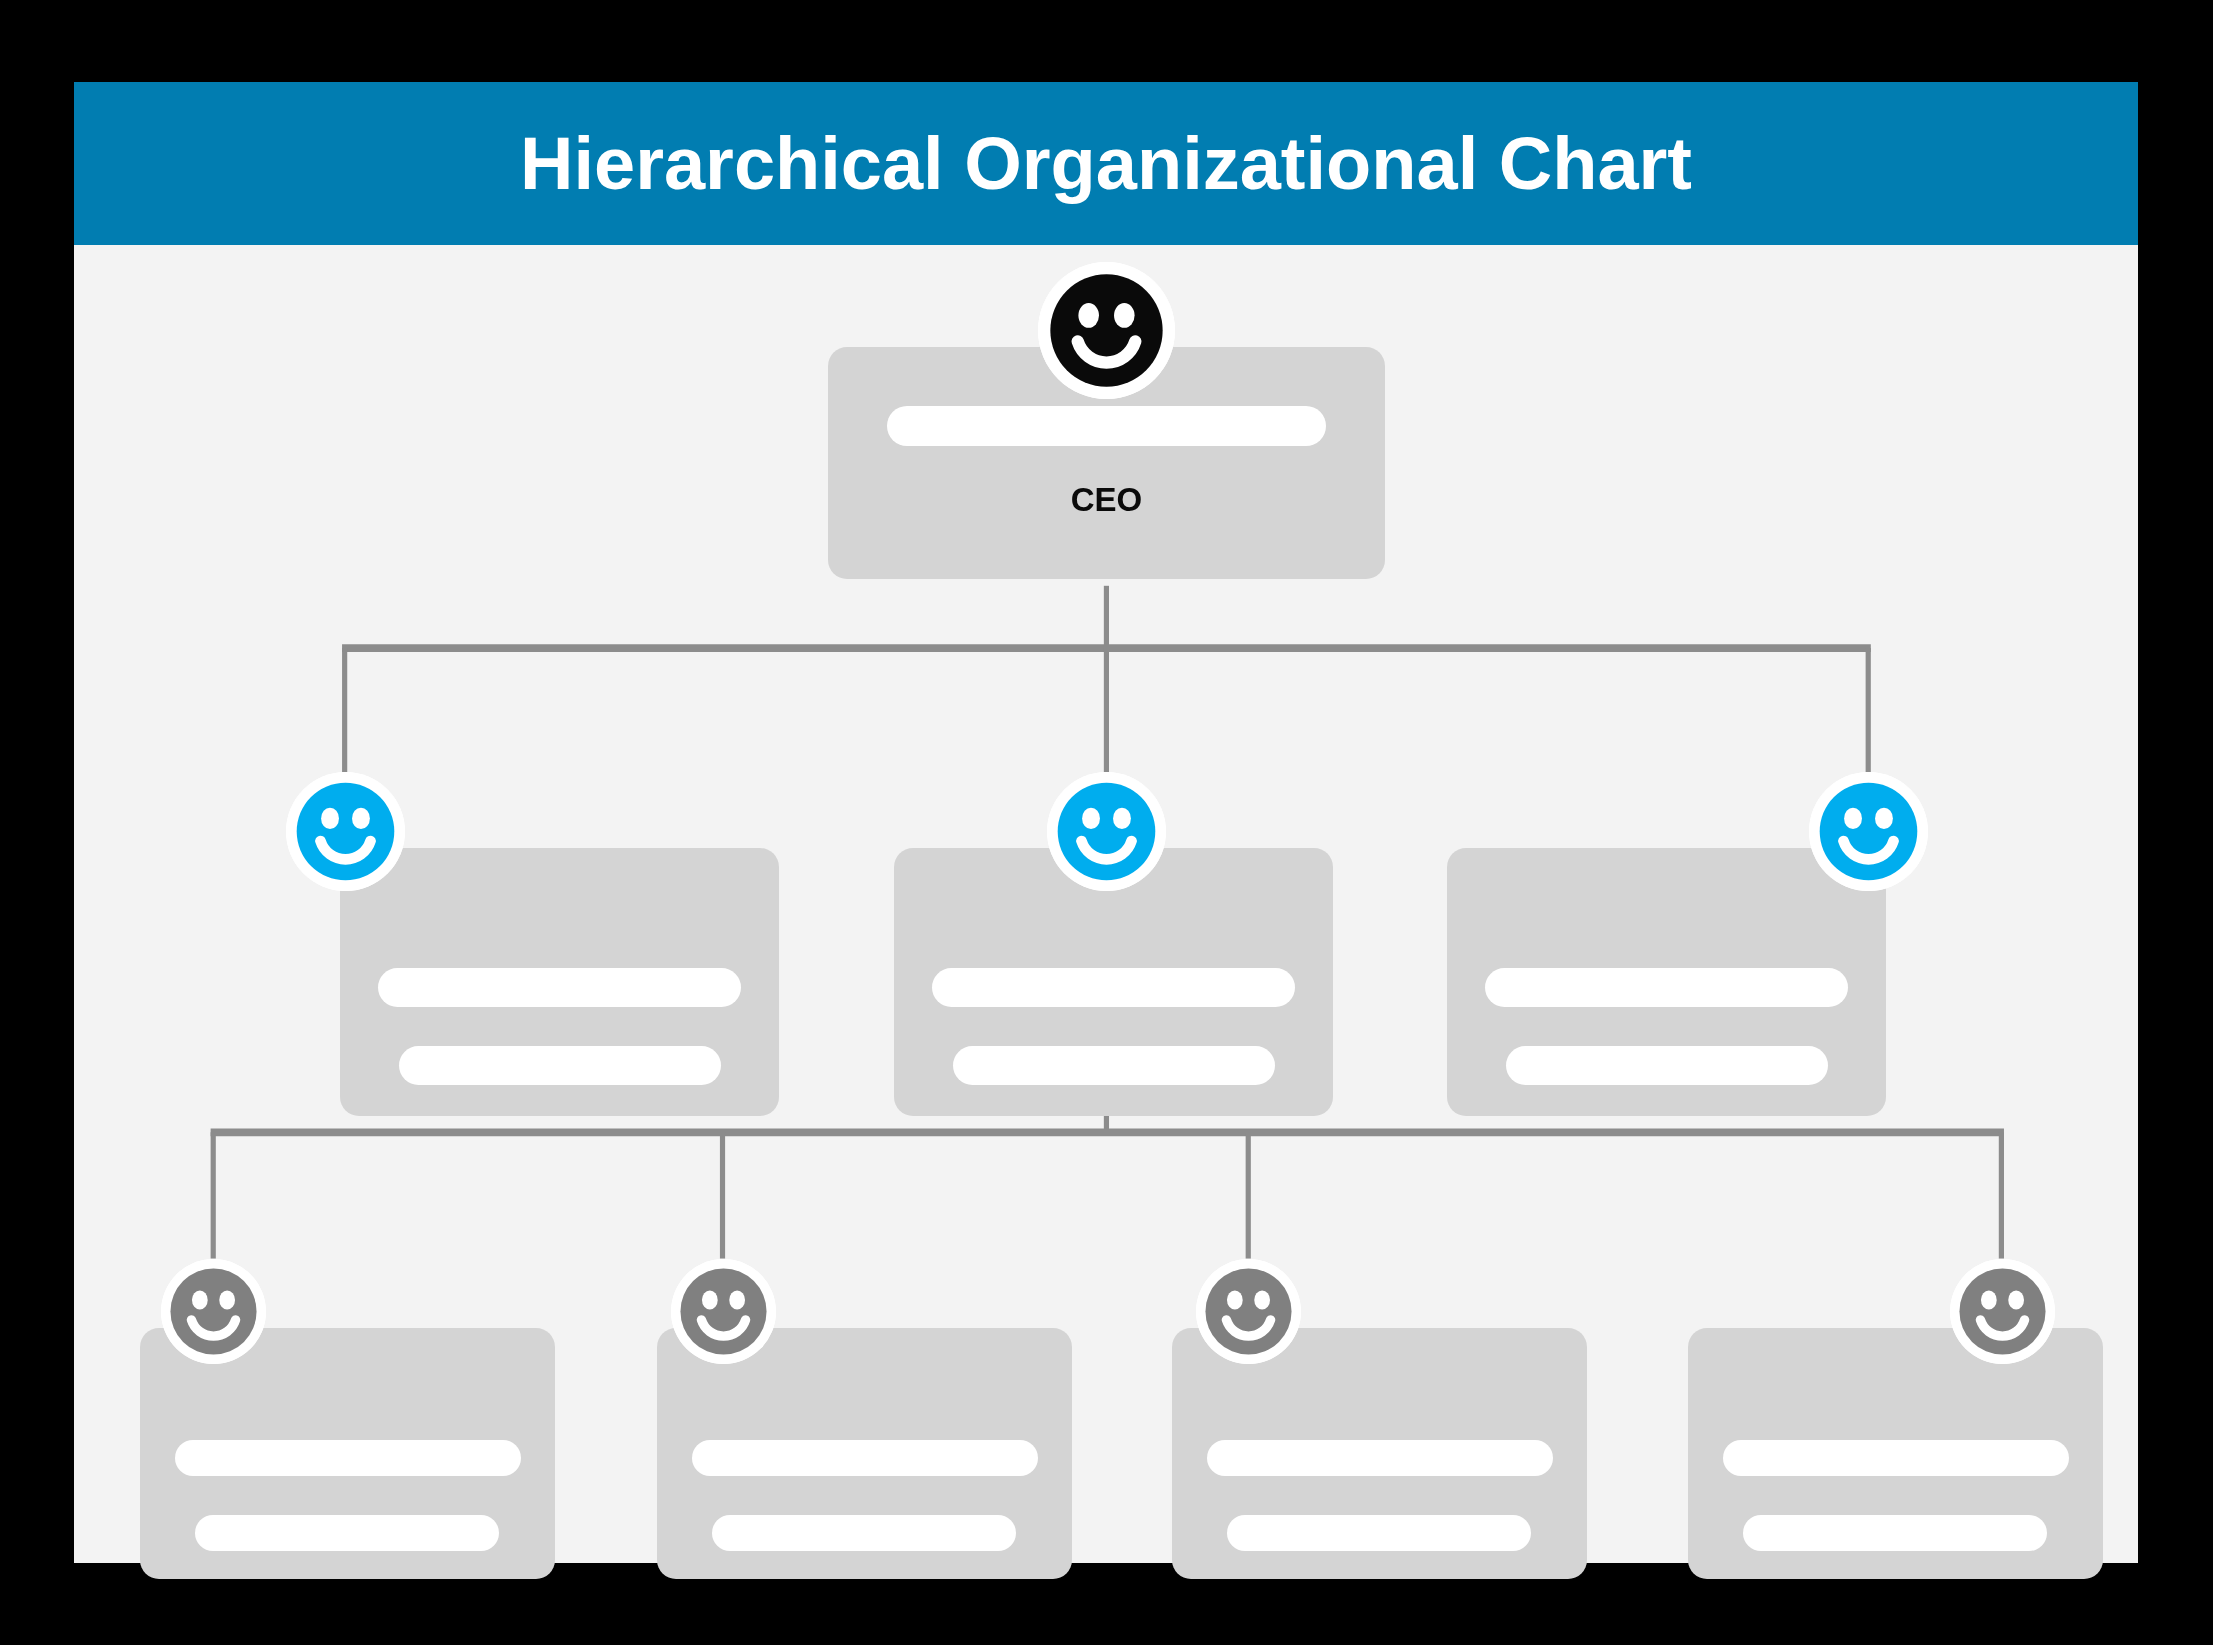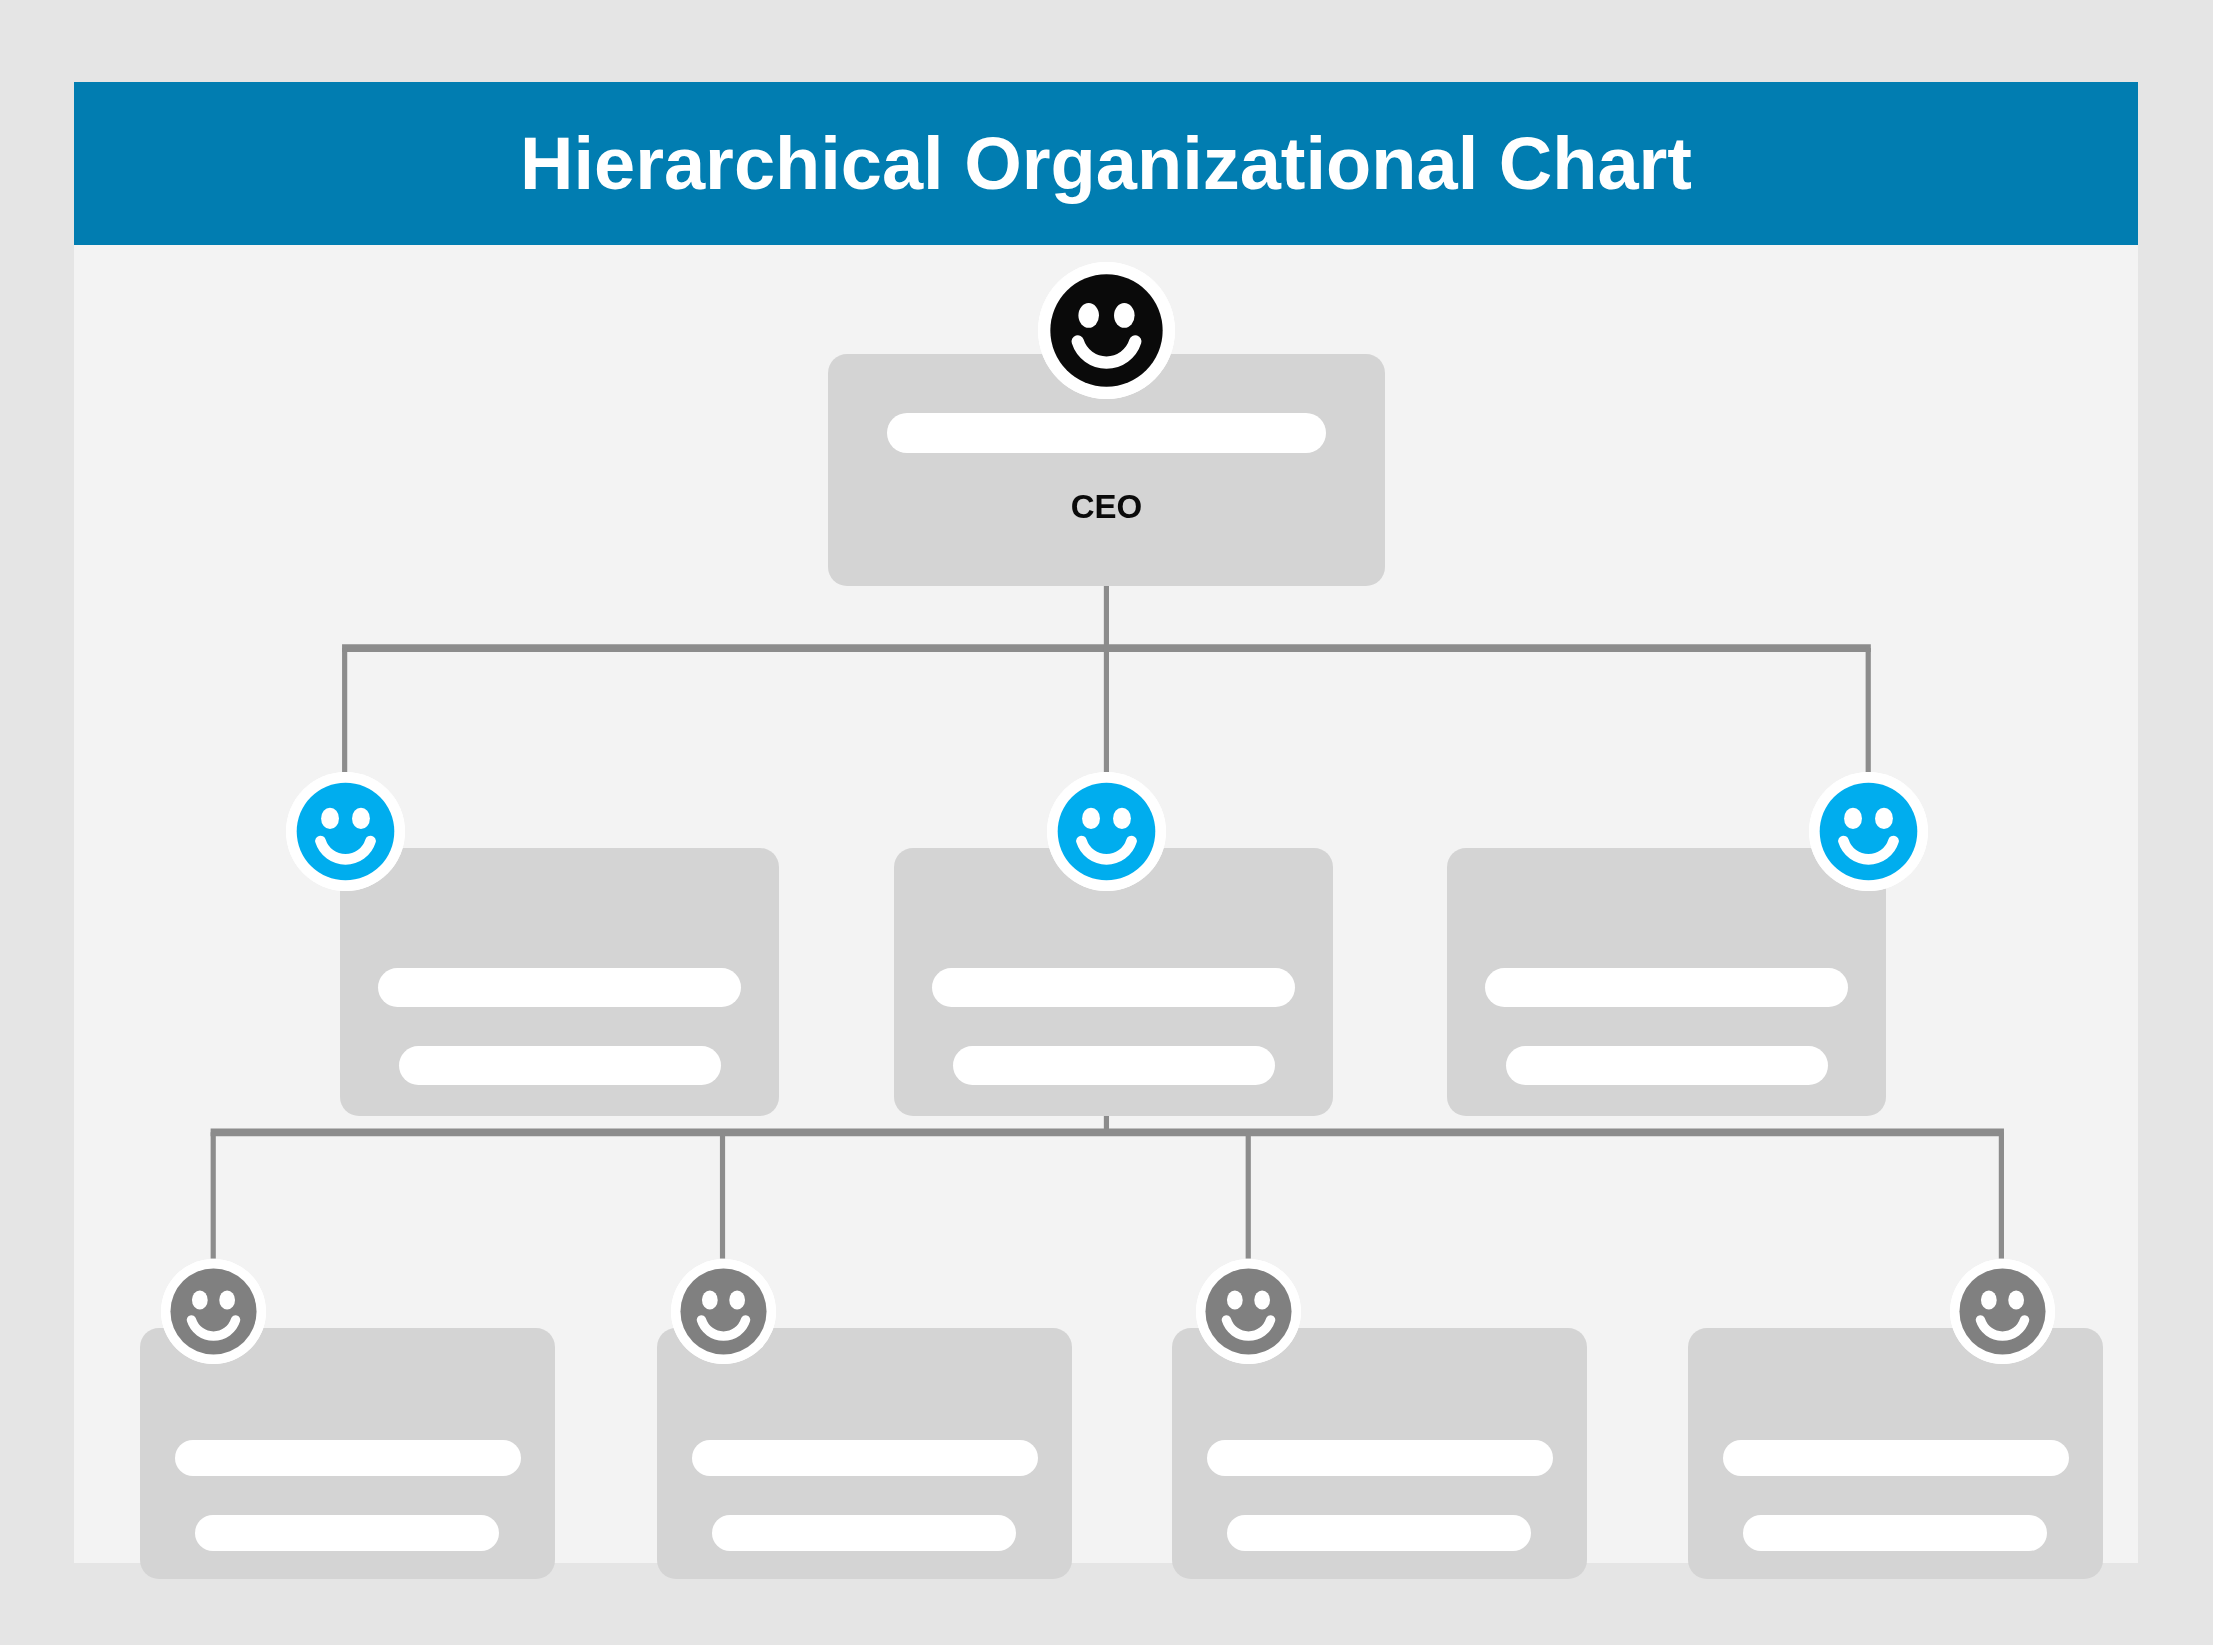--- a/index.html
+++ b/index.html
@@ -11,21 +11,21 @@
     width: 2214px;
     height: 1646px;
     font-family: "Liberation Sans", sans-serif;
     overflow: hidden;
   }
 
   #stage {
     position: relative;
     width: 2214px;
     height: 1646px;
-    background: #e5e5e5;
+    background: #000000;
   }
 
   
   #header-bar {
     position: absolute;
     left: 74px;
     top: 82px;
     width: 2064px;
     height: 163px;
     background: #017DB1;
@@ -127,21 +127,21 @@
         <line x1="158" y1="1026" x2="2232" y2="1026" stroke-width="9"></line>
 
         <line x1="161" y1="1026" x2="161" y2="1172"></line>
         <line x1="750" y1="1026" x2="750" y2="1172"></line>
         <line x1="1358" y1="1026" x2="1358" y2="1172"></line>
         <line x1="2229" y1="1026" x2="2229" y2="1172"></line>
       </g>
     </svg>
 
     <div class="node">
-      <div class="card" style="left:754px; top:109px; width:557px; height:232px;">
+      <div class="card" style="left:754px; top:102px; width:557px; height:232px;">
         <div class="bar" style="left:59px; top:59px; width:439px; height:40px;"></div>
         <div class="card-label" style="top:136px;">CEO</div>
       </div>
       <div class="avatar" style="left:964px; top:17.3px; width:137px; height:137px;">
         <svg viewBox="0 0 100 100" aria-hidden="true">
           <circle cx="50" cy="50" r="50" fill="#FFFFFF"></circle>
           <circle cx="50" cy="50" r="41" fill="#0A0A0A"></circle>
           <ellipse cx="37" cy="39" rx="7.5" ry="9" fill="#FFFFFF"></ellipse>
           <ellipse cx="63" cy="39" rx="7.5" ry="9" fill="#FFFFFF"></ellipse>
           <path d="M29 58 A 22 22 0 0 0 71 58" fill="none" stroke="#FFFFFF" stroke-width="9" stroke-linecap="round"></path>

